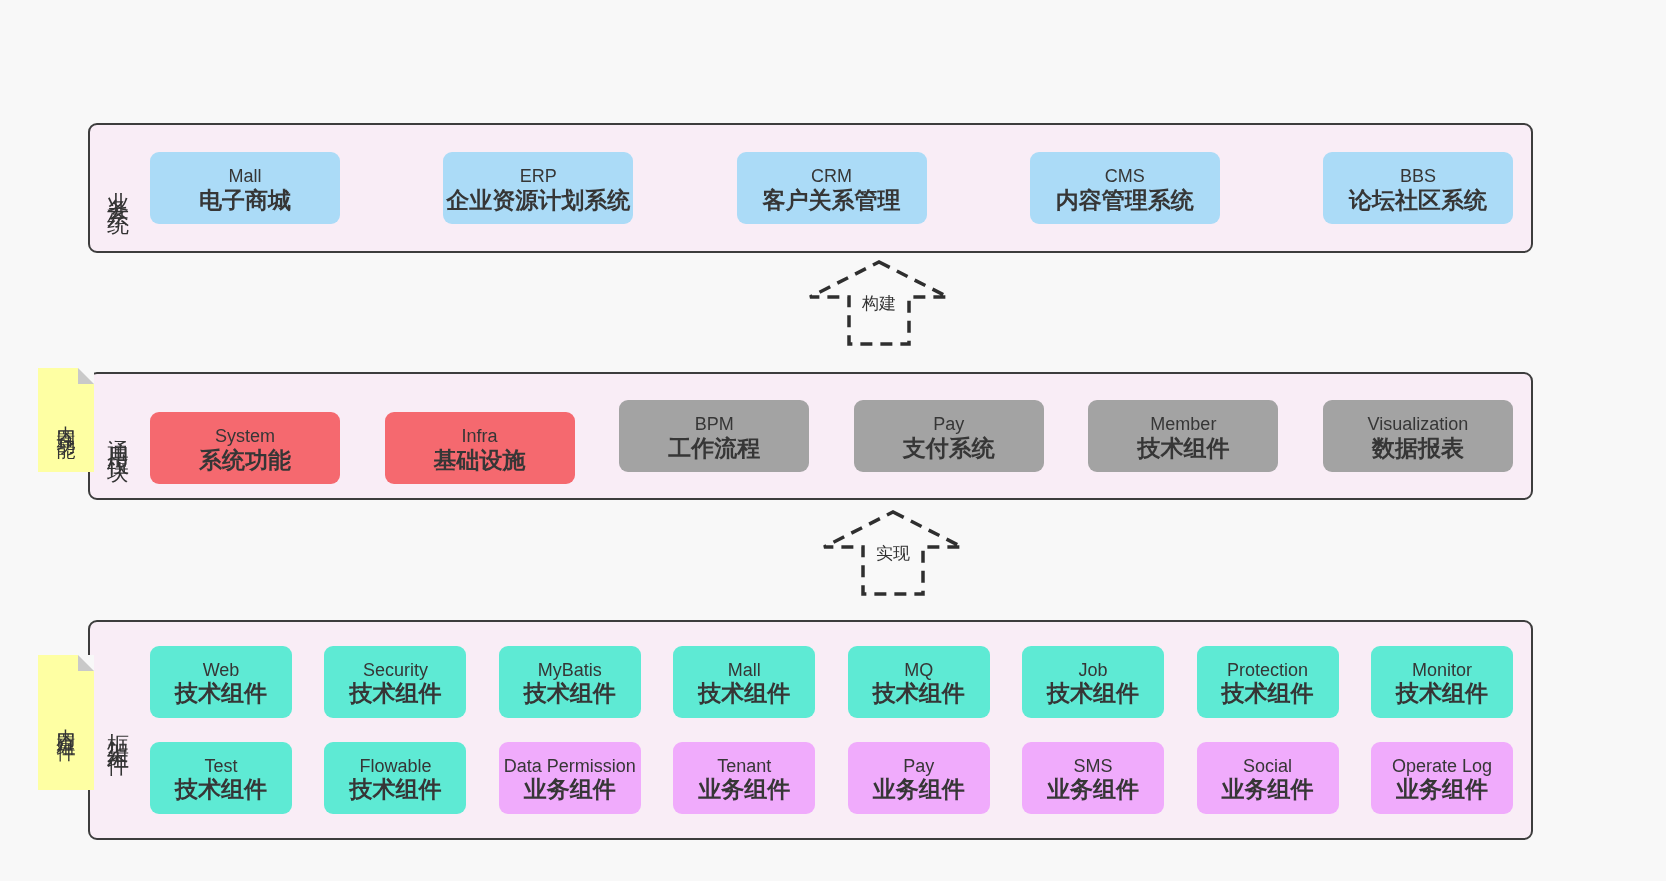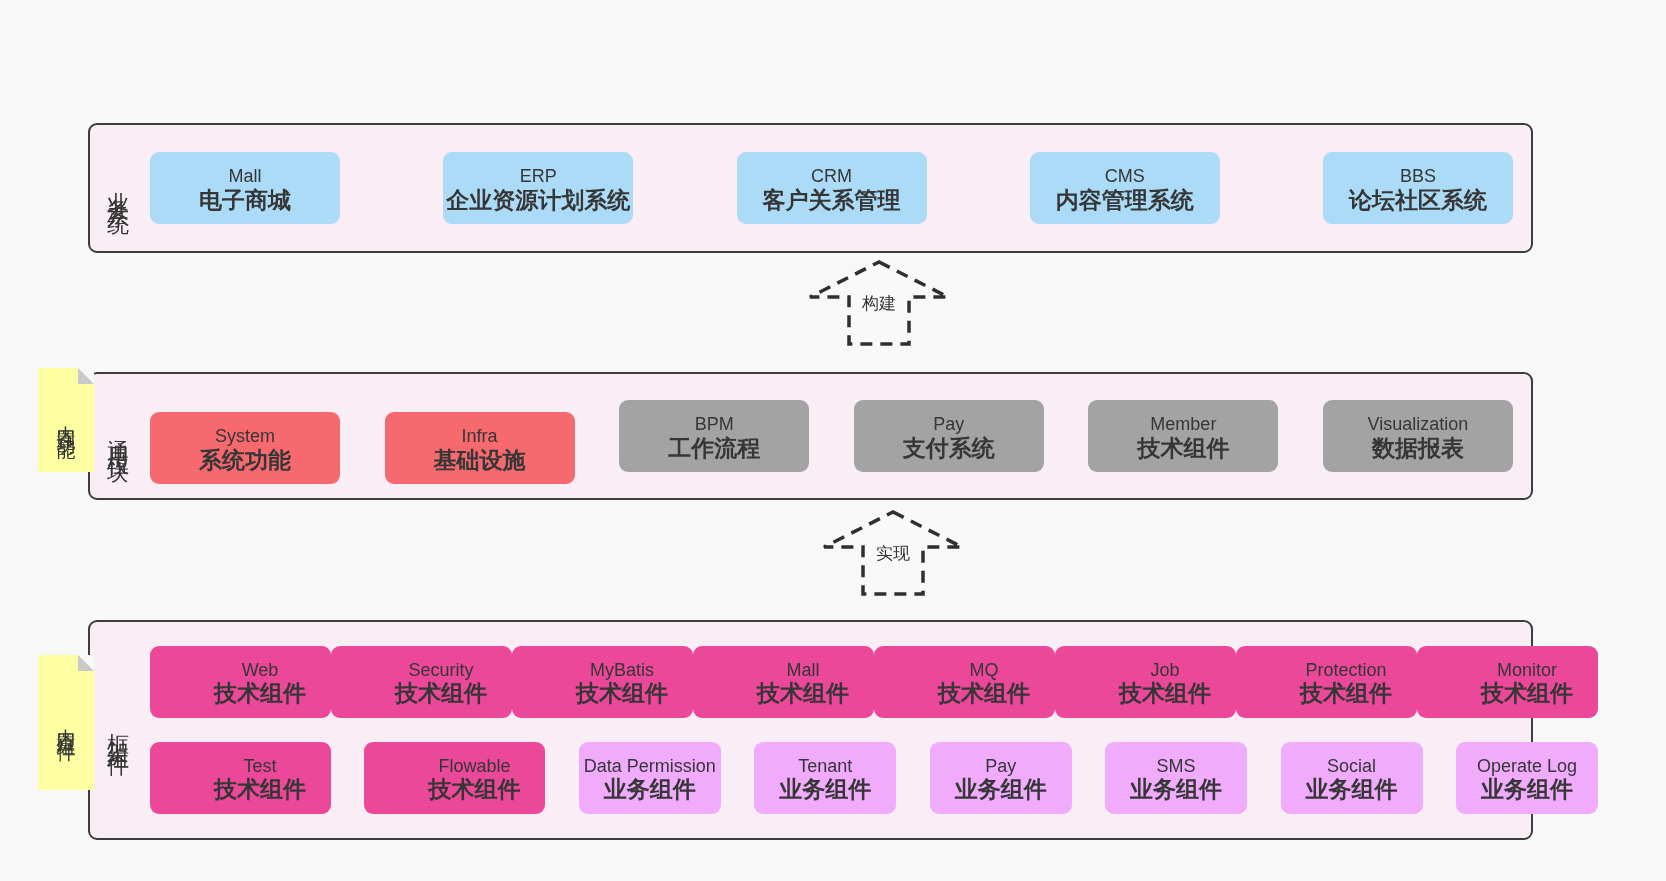--- a/index.html
+++ b/index.html
@@ -21,21 +21,21 @@
 
   .box{display:flex;flex-direction:column;align-items:center;justify-content:center;
        text-align:center;border-radius:9px;height:72px;}
   .panel-items .box{width:190px;}
   .box-name{font-size:18px;line-height:24px;}
   .box-desc{font-size:23px;line-height:24px;font-weight:bold;}
 
   .c-blue{background:#abdbf7;}
   .c-red{background:#f5696f;margin-top:23px;}
   .c-pink{background:#a3a3a3;}
-  .c-green{background:#ec4899;padding-left:39px;}
+  .c-green{background:#5eead4;}
   .c-lightgreen{background:#f0abfc;}
 
   .grid{flex:1;display:flex;flex-direction:column;justify-content:center;gap:24px;
         padding-right:18px;margin-left:4px;}
   .grid-row{display:flex;justify-content:space-between;}
   .grid .box{width:142px;}
   .grid .box-name,.grid .box-desc{line-height:23px;}
 
   .note{position:absolute;left:38px;width:56px;background:#feffa3;z-index:3;
         display:flex;align-items:center;justify-content:center;}

